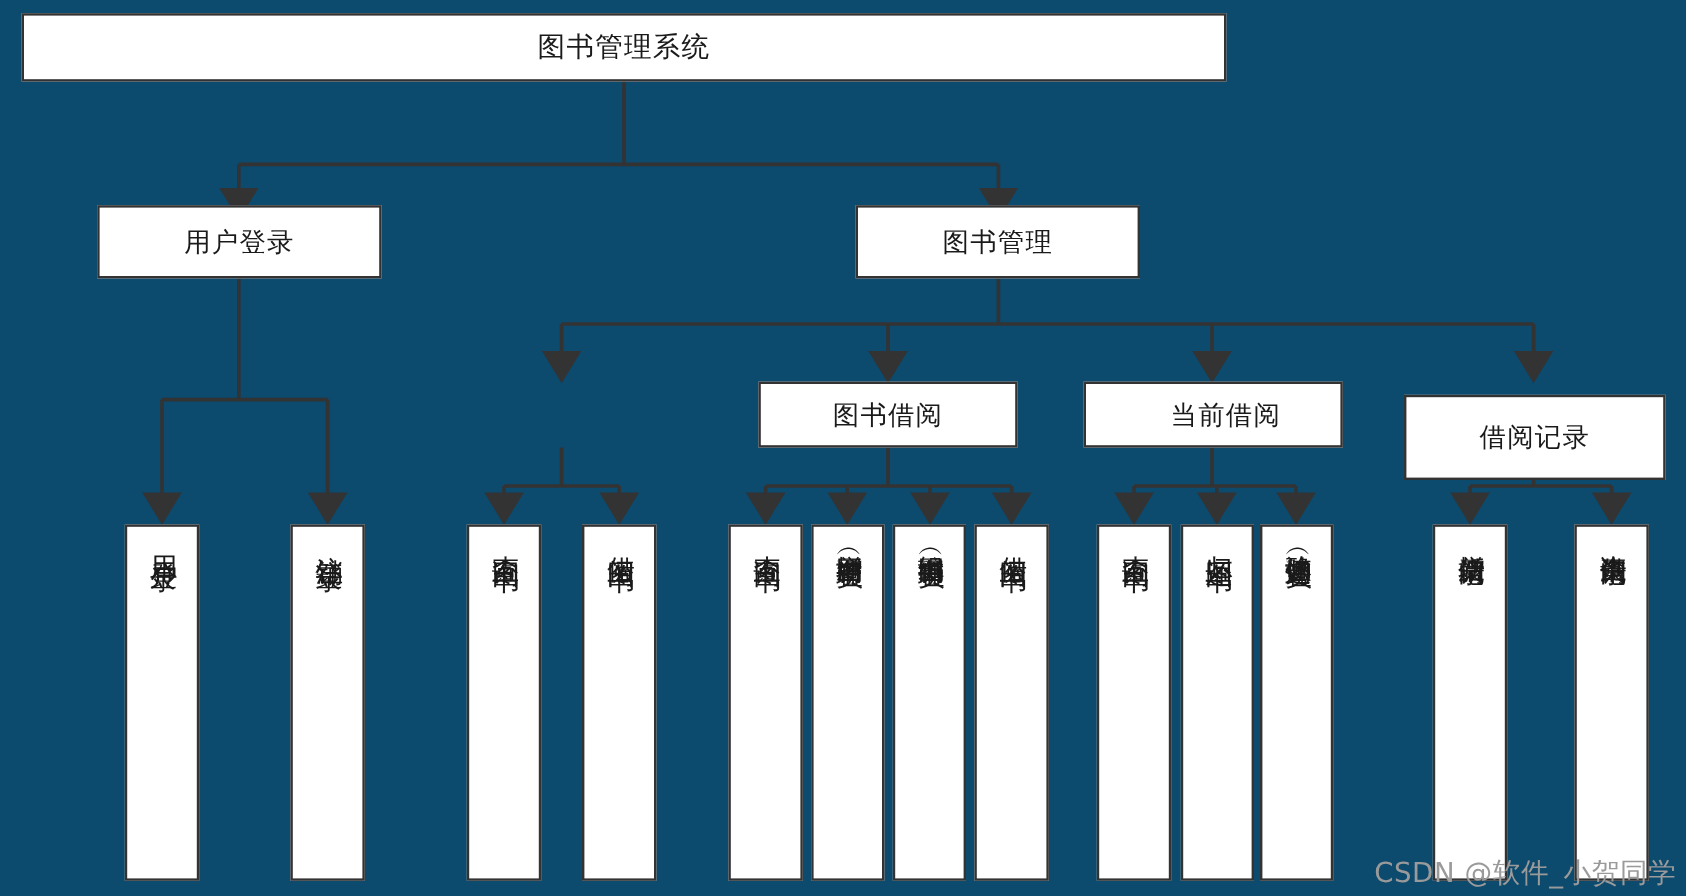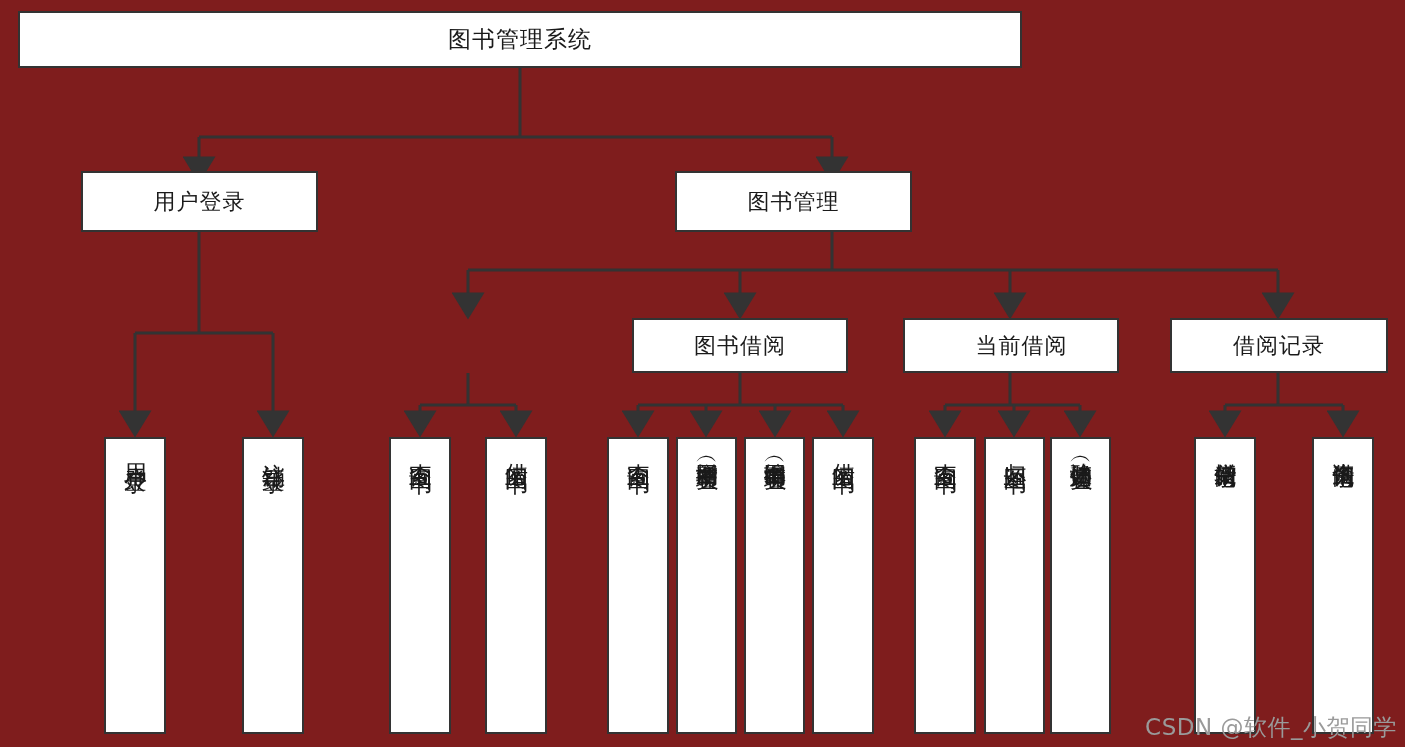--- a/index.html
+++ b/index.html
@@ -8,21 +8,21 @@
     padding: 0;
     background: #ffffff;
   }
   body {
     font-family: "DejaVu Sans", "Liberation Sans", sans-serif;
   }
   #canvas {
     position: relative;
     width: 1405px;
     height: 747px;
-    background: #7f1d1d;
+    background: #0c4a6e;
     overflow: hidden;
   }
   
   .node {
     position: absolute;
     box-sizing: border-box;
     border: 2.5px solid #333333;
     background: #ffffff;
     display: flex;
     align-items: center;
@@ -132,31 +132,31 @@
     </g>
   </svg>
 
   <div class="node node-root" style="left:18px; top:11px; width:1004px; height:57px;">
     <span>图书管理系统</span>
   </div>
 
   <div class="node node-h" style="left:81px; top:171px; width:237px; height:61px;">
     <span>用户登录</span>
   </div>
-  <div class="node node-h" style="left:675px; top:171px; width:237px; height:61px;">
+  <div class="node node-h" style="left:713px; top:171px; width:237px; height:61px;">
     <span>图书管理</span>
   </div>
 
   <div class="node node-h" style="left:632px; top:318px; width:216px; height:55px;">
     <span>图书借阅</span>
   </div>
   <div class="node node-h" style="left:903px; top:318px; width:216px; height:55px;padding-left:21px;">
     <span>当前借阅</span>
   </div>
-  <div class="node node-h" style="left:1170px; top:318px; width:218px; height:55px;">
+  <div class="node node-h" style="left:1170px; top:329px; width:218px; height:71px;">
     <span>借阅记录</span>
   </div>
 
   <div class="node node-v" style="left:104px; top:437px; width:62px; height:297px;">
     <span class="vtext">用户登录</span>
   </div>
   <div class="node node-v" style="left:242px; top:437px; width:62px; height:297px;">
     <span class="vtext">注销登录</span>
   </div>
 

